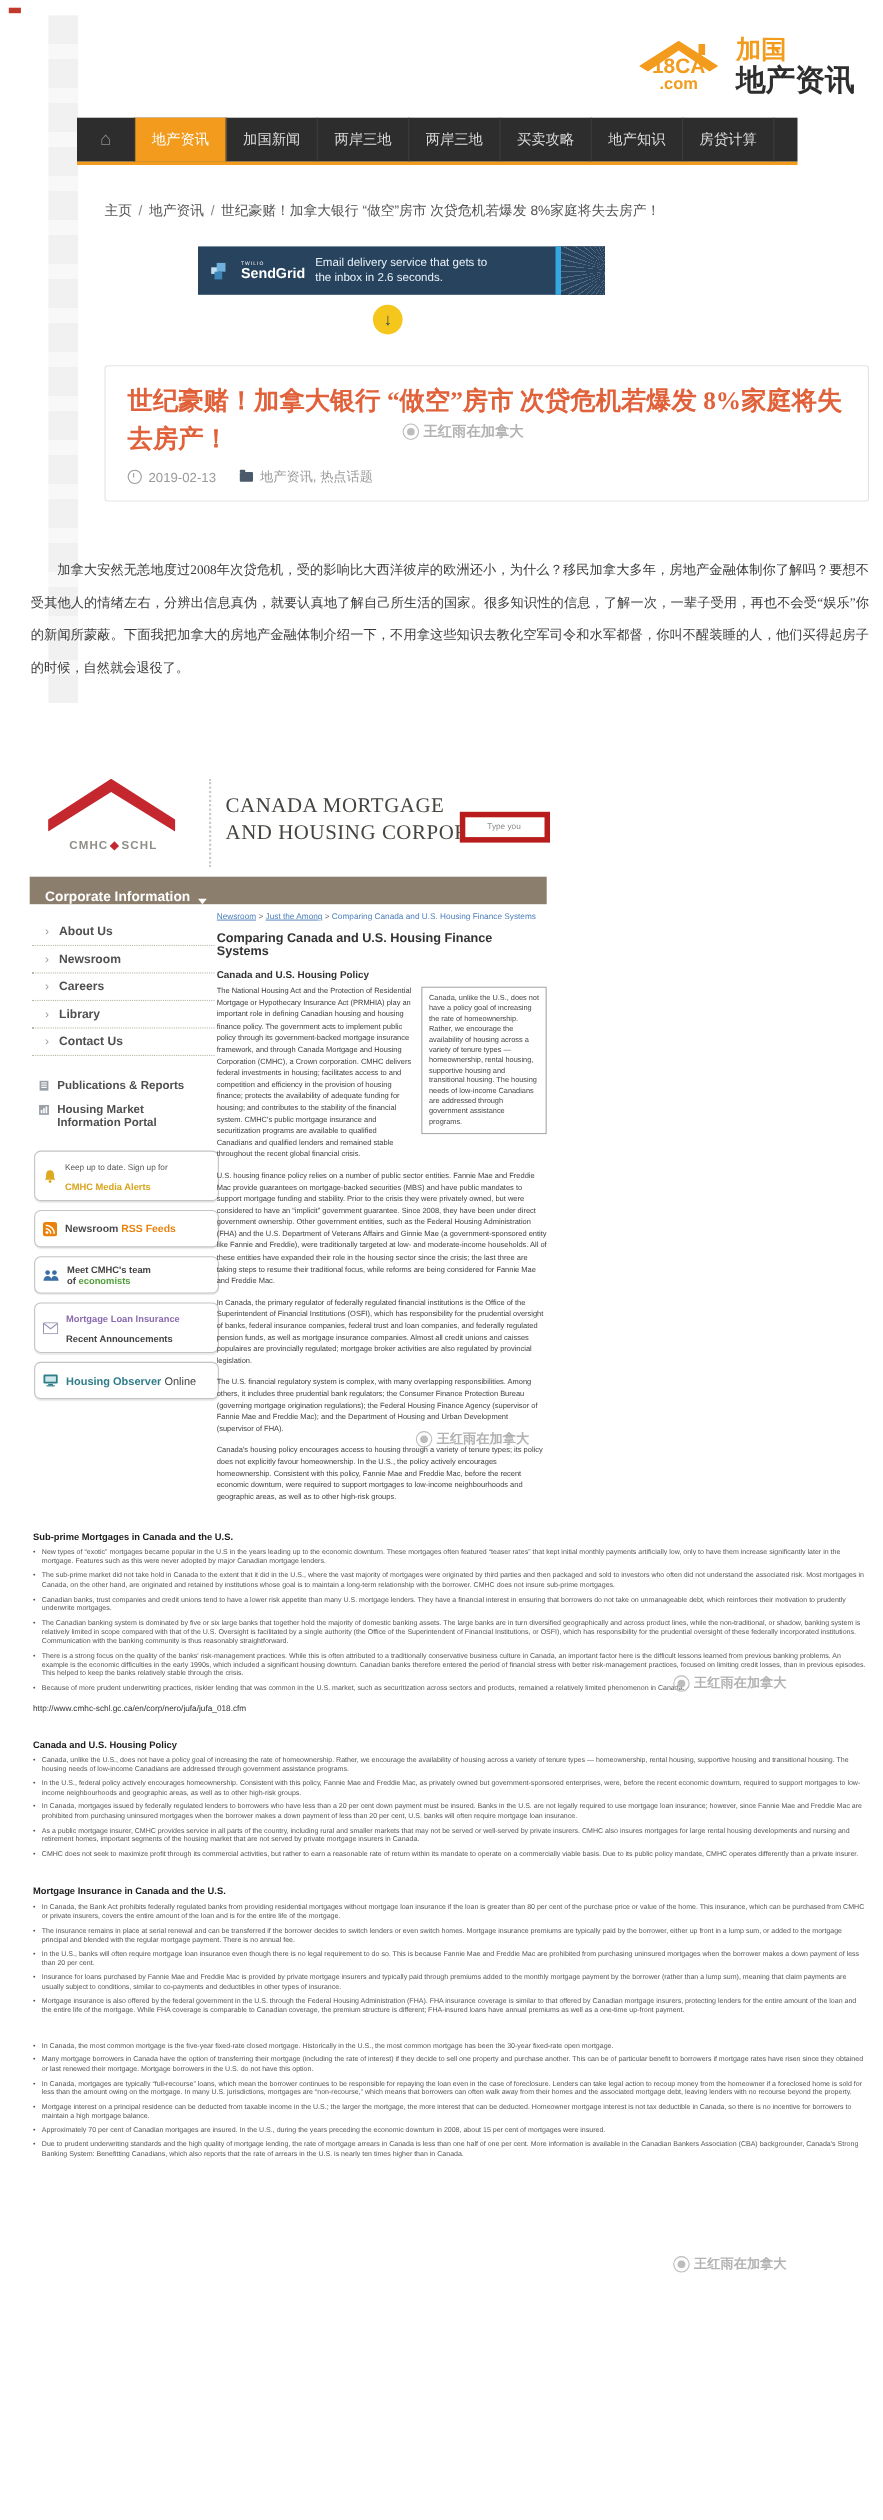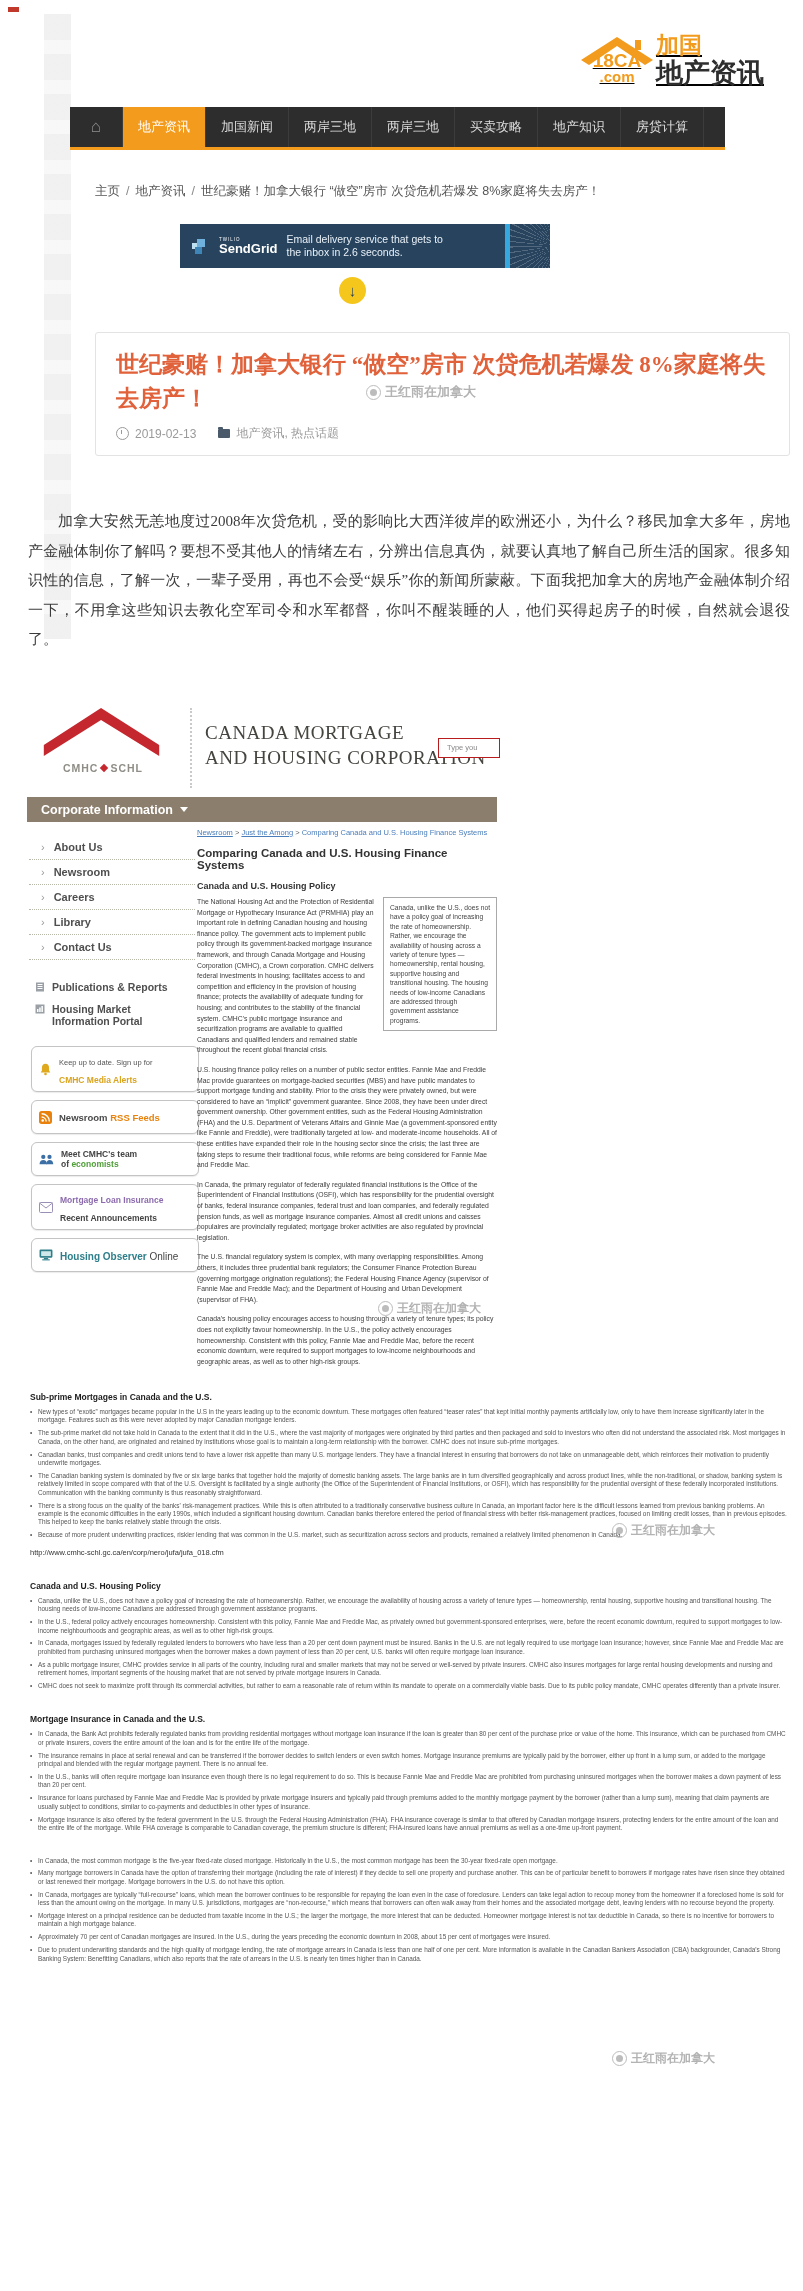--- a/index.html
+++ b/index.html
@@ -4,21 +4,21 @@
 <style>
   html,body{margin:0;padding:0;}
   body{width:803px;height:2291px;position:relative;background:#fff;font-family:"Liberation Sans",sans-serif;overflow:hidden;}
   .abs{position:absolute;}
 
   
   .left-strip{left:44px;top:14px;width:27px;height:625px;background:repeating-linear-gradient(180deg,#ededed 0 26px,#f6f6f6 26px 40px);opacity:.8;}
   .corner-mark{left:8px;top:7px;width:11px;height:5px;background:#c0392b;}
 
   
-  .site-logo{left:578px;top:16px;width:215px;height:88px;display:flex;align-items:center;gap:0;text-decoration:underline;}
+  .site-logo{left:578px;top:16px;width:215px;height:88px;display:flex;align-items:center;gap:13px;}
   .logo-house{width:78px;text-align:center;position:relative;}
   .logo-house svg{display:block;margin:0 auto;}
   .logo-18ca{color:#F29B1D;font-weight:bold;font-size:19px;line-height:17px;margin-top:-14px;}
   .logo-com{color:#F29B1D;font-weight:bold;font-size:15px;line-height:15px;}
   .logo-cn .l1{color:#F29B1D;font-size:23px;font-weight:bold;line-height:26px;}
   .logo-cn .l2{color:#2e2e2e;font-size:27px;font-weight:bold;line-height:30px;}
 
   
   .site-nav{left:70px;top:107px;width:655px;height:40px;background:#2D2D2D;display:flex;align-items:stretch;}
   .nav-home{width:52px;display:flex;align-items:center;justify-content:center;color:#8f8f8f;font-size:17px;border-right:1px solid #3c3c3c;}
@@ -57,32 +57,32 @@
   .folder-ico{width:12px;height:9px;background:#4A5A6A;position:relative;display:inline-block;border-radius:1px;}
   .folder-ico::before{content:"";position:absolute;left:0;top:-2px;width:5px;height:2px;background:#4A5A6A;border-radius:1px 1px 0 0;}
 
   
   .wm{display:flex;align-items:center;gap:4px;color:#b3b3b3;font-size:13px;font-weight:bold;}
   .wm-ico{width:13px;height:13px;border:1.5px solid #bcbcbc;border-radius:50%;position:relative;flex:none;}
   .wm-ico::after{content:"";position:absolute;left:3px;top:3px;right:3px;bottom:3px;background:#bcbcbc;border-radius:50%;}
   .wm.small{font-size:12px;}
 
   
-  .article-body{left:28px;top:492px;width:762px;font-family:"Liberation Serif",serif;font-size:15px;line-height:29.5px;color:#3b3b3b;text-indent:2em;text-align:justify;}
+  .article-body{left:28px;top:492px;width:762px;font-family:"Liberation Serif",serif;font-size:12px;line-height:29.5px;color:#3b3b3b;text-indent:2em;text-align:justify;}
 
   
   .cmhc{left:27px;top:700px;width:470px;height:690px;background:#fff;font-family:"Liberation Sans",sans-serif;}
   .cmhc-header{position:absolute;left:0;top:0;width:470px;height:97px;}
   .cmhc-logo{position:absolute;left:12px;top:8px;width:128px;}
   .cmhc-logo-text{text-align:center;font-size:10.5px;font-weight:bold;color:#8f8d86;letter-spacing:1px;margin-top:2px;display:flex;align-items:center;justify-content:center;gap:3px;}
   .leaf{width:6px;height:6px;background:#C4272E;transform:rotate(45deg);display:inline-block;}
   .cmhc-sep{position:absolute;left:163px;top:8px;height:80px;border-left:2px dotted #c9c9c9;}
   .cmhc-org{position:absolute;left:178px;top:20px;font-family:"Liberation Serif",serif;font-size:19px;line-height:25px;color:#45443F;letter-spacing:.5px;}
-  .cmhc-search{position:absolute;right:-3px;top:38px;width:52px;height:18px;border:1px solid #b91c1c;font-size:7.5px;color:#888;line-height:18px;padding-left:8px;overflow:hidden;background:#fff;}
-  .cmhc-bar{position:absolute;left:0;top:97px;width:470px;height:25px;background:#8C7E6C;color:#fff;font-size:12.5px;font-weight:bold;display:flex;align-items:center;padding-left:14px;box-sizing:border-box;gap:7px;}
+  .cmhc-search{position:absolute;right:-3px;top:38px;width:52px;height:18px;border:5px solid #b91c1c;font-size:7.5px;color:#888;line-height:18px;padding-left:20px;overflow:hidden;background:#fff;}
+  .cmhc-bar{position:absolute;left:0;top:97px;width:470px;height:25px;background:#8C7E6C;color:#fff;font-size:12.5px;font-weight:bold;display:flex;align-items:flex-end;padding-left:14px;box-sizing:border-box;gap:7px;}
   .caret{width:0;height:0;border-left:4px solid transparent;border-right:4px solid transparent;border-top:5px solid #fff;}
   .cmhc-side{position:absolute;left:2px;top:135px;width:166px;}
   .side-link{display:flex;align-items:center;gap:9px;font-size:11px;font-weight:bold;color:#4f4f4f;padding:6px 0 6px 12px;border-bottom:1px dotted #b8b8a9;cursor:pointer;}
   .side-link .gt{color:#9a9a9a;font-weight:normal;}
   .side-tools{margin-top:16px;}
   .tool{display:flex;align-items:flex-start;gap:7px;font-size:10.5px;font-weight:bold;color:#4f4f4f;padding:5px 0 5px 6px;cursor:pointer;}
   .tool svg{flex:none;margin-top:1px;}
   .promo{border:1px solid #c4c4c4;border-radius:6px;background:#fff;box-shadow:0 1px 1px rgba(0,0,0,.08);display:flex;align-items:center;gap:7px;padding:4px 7px;margin:0 0 8px 2px;min-height:24px;width:152px;cursor:pointer;}
   .promo svg{flex:none;}
   .promo .t1{font-size:7.5px;color:#555;line-height:9px;}

